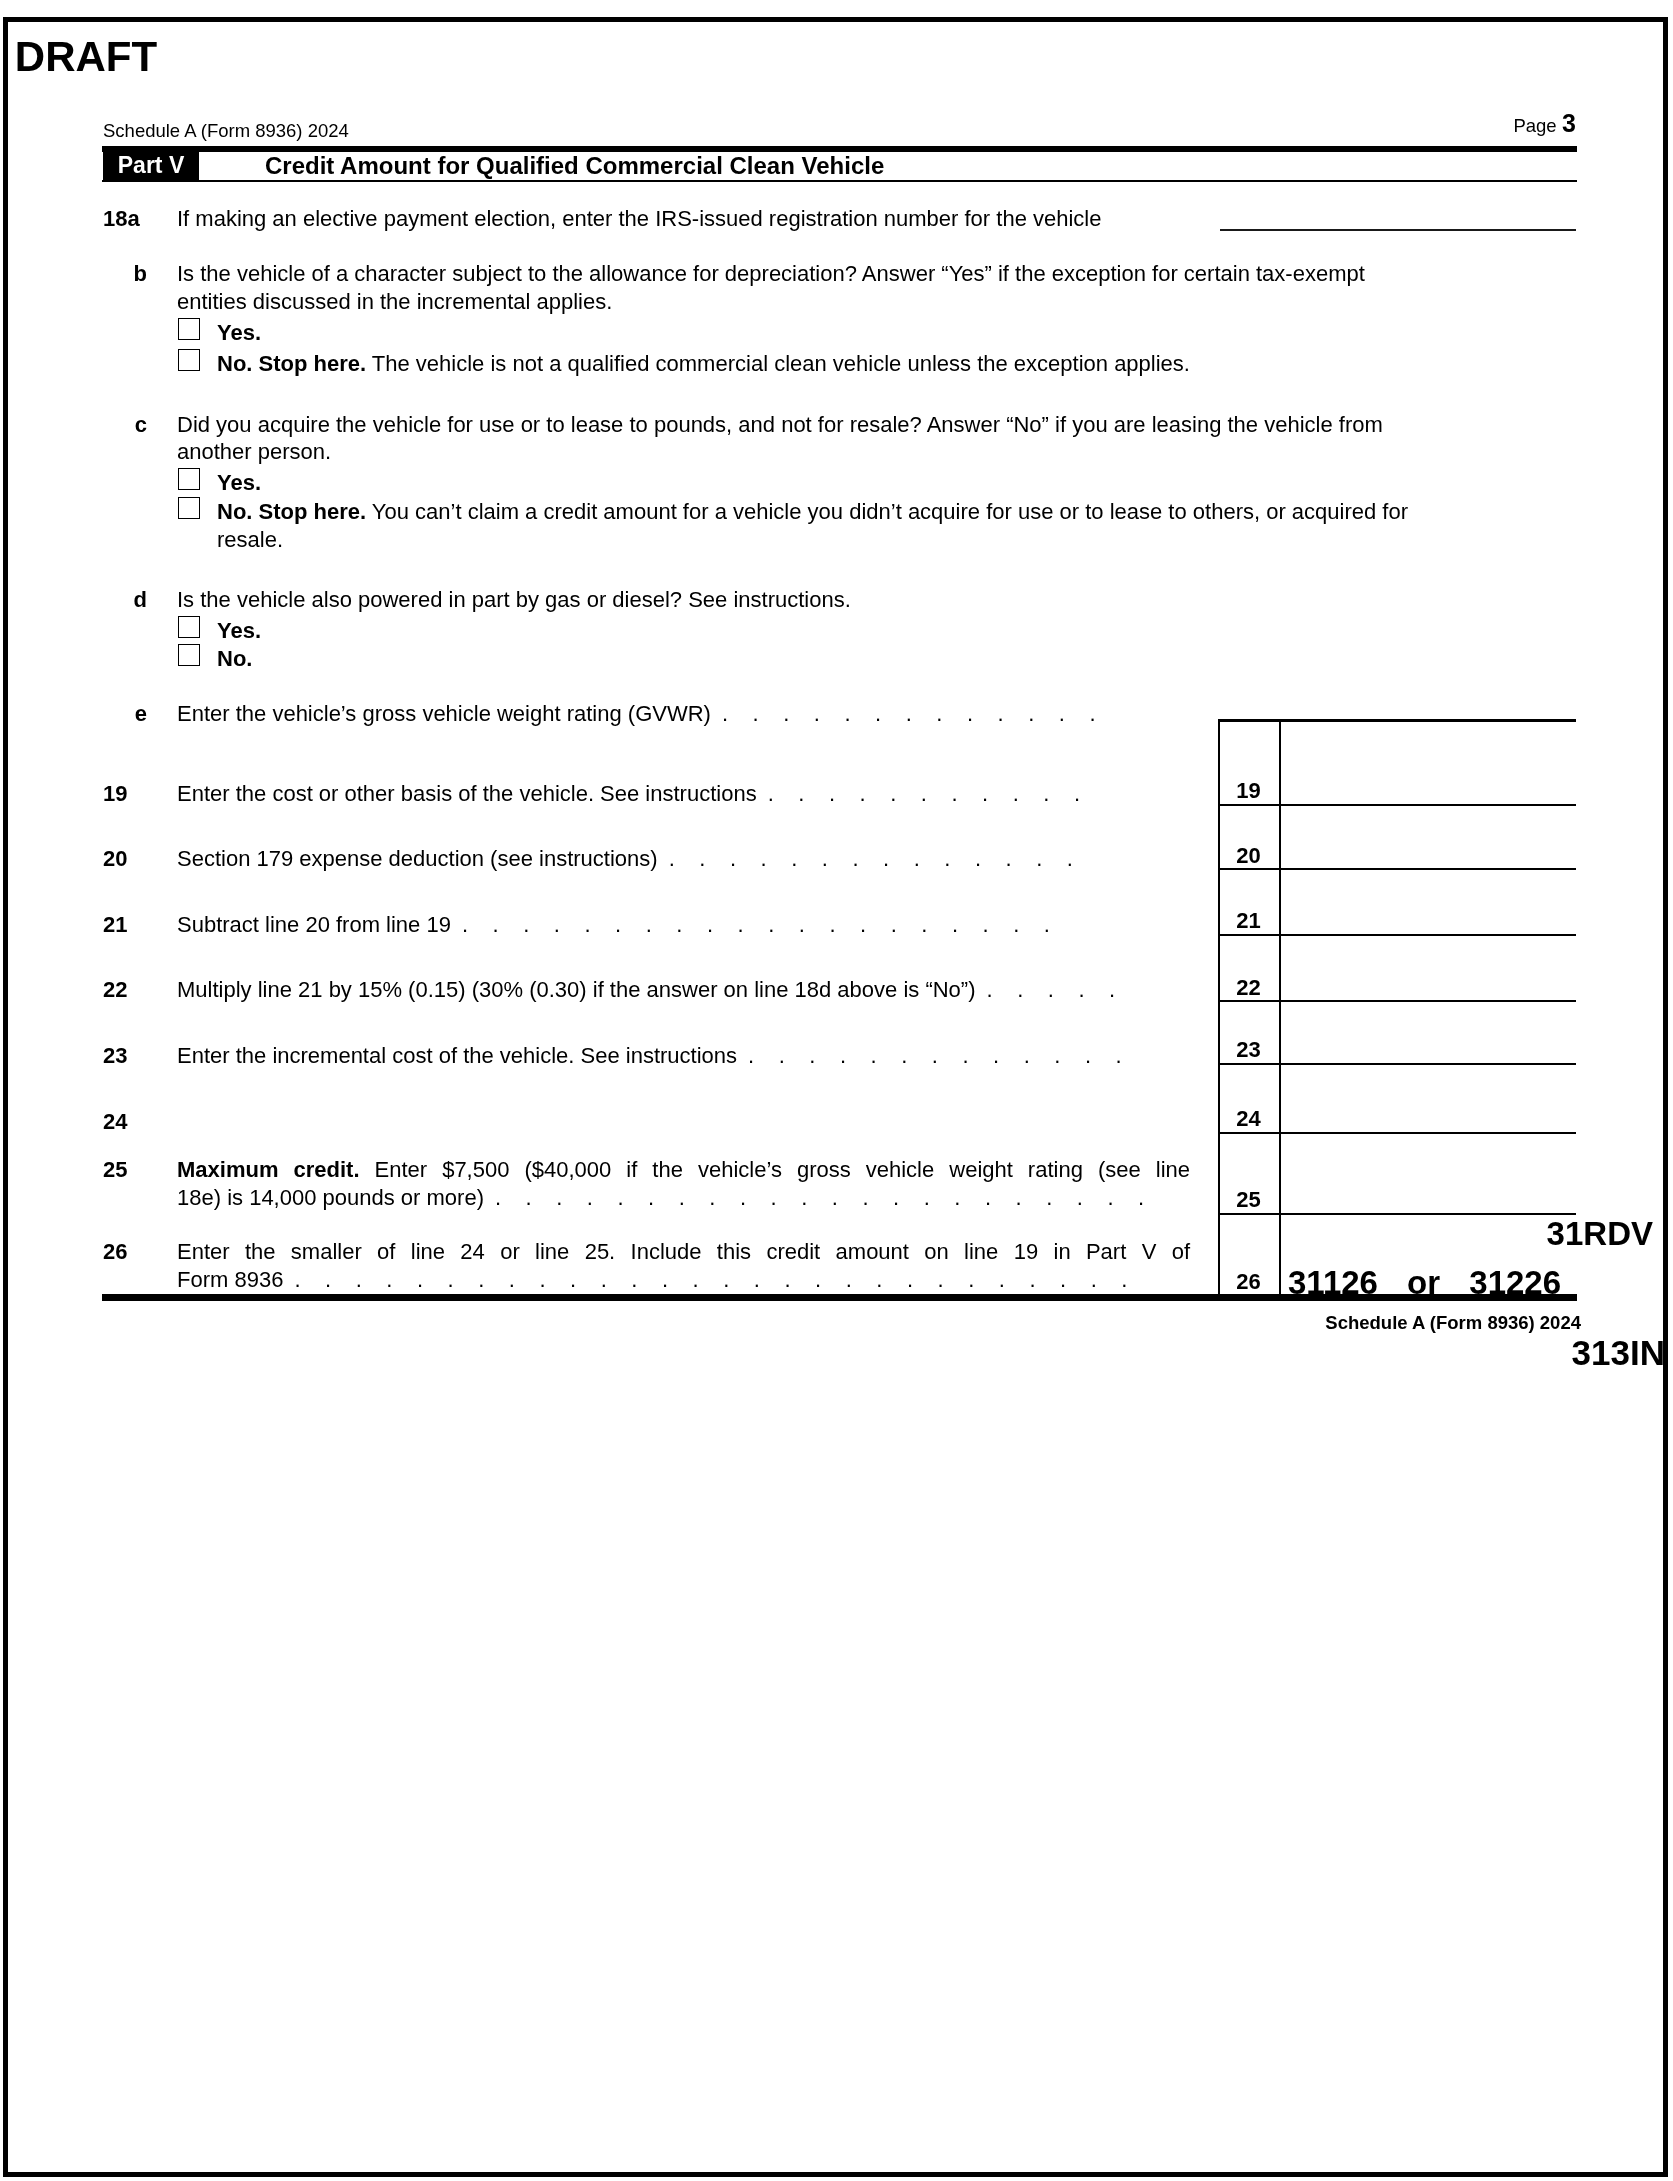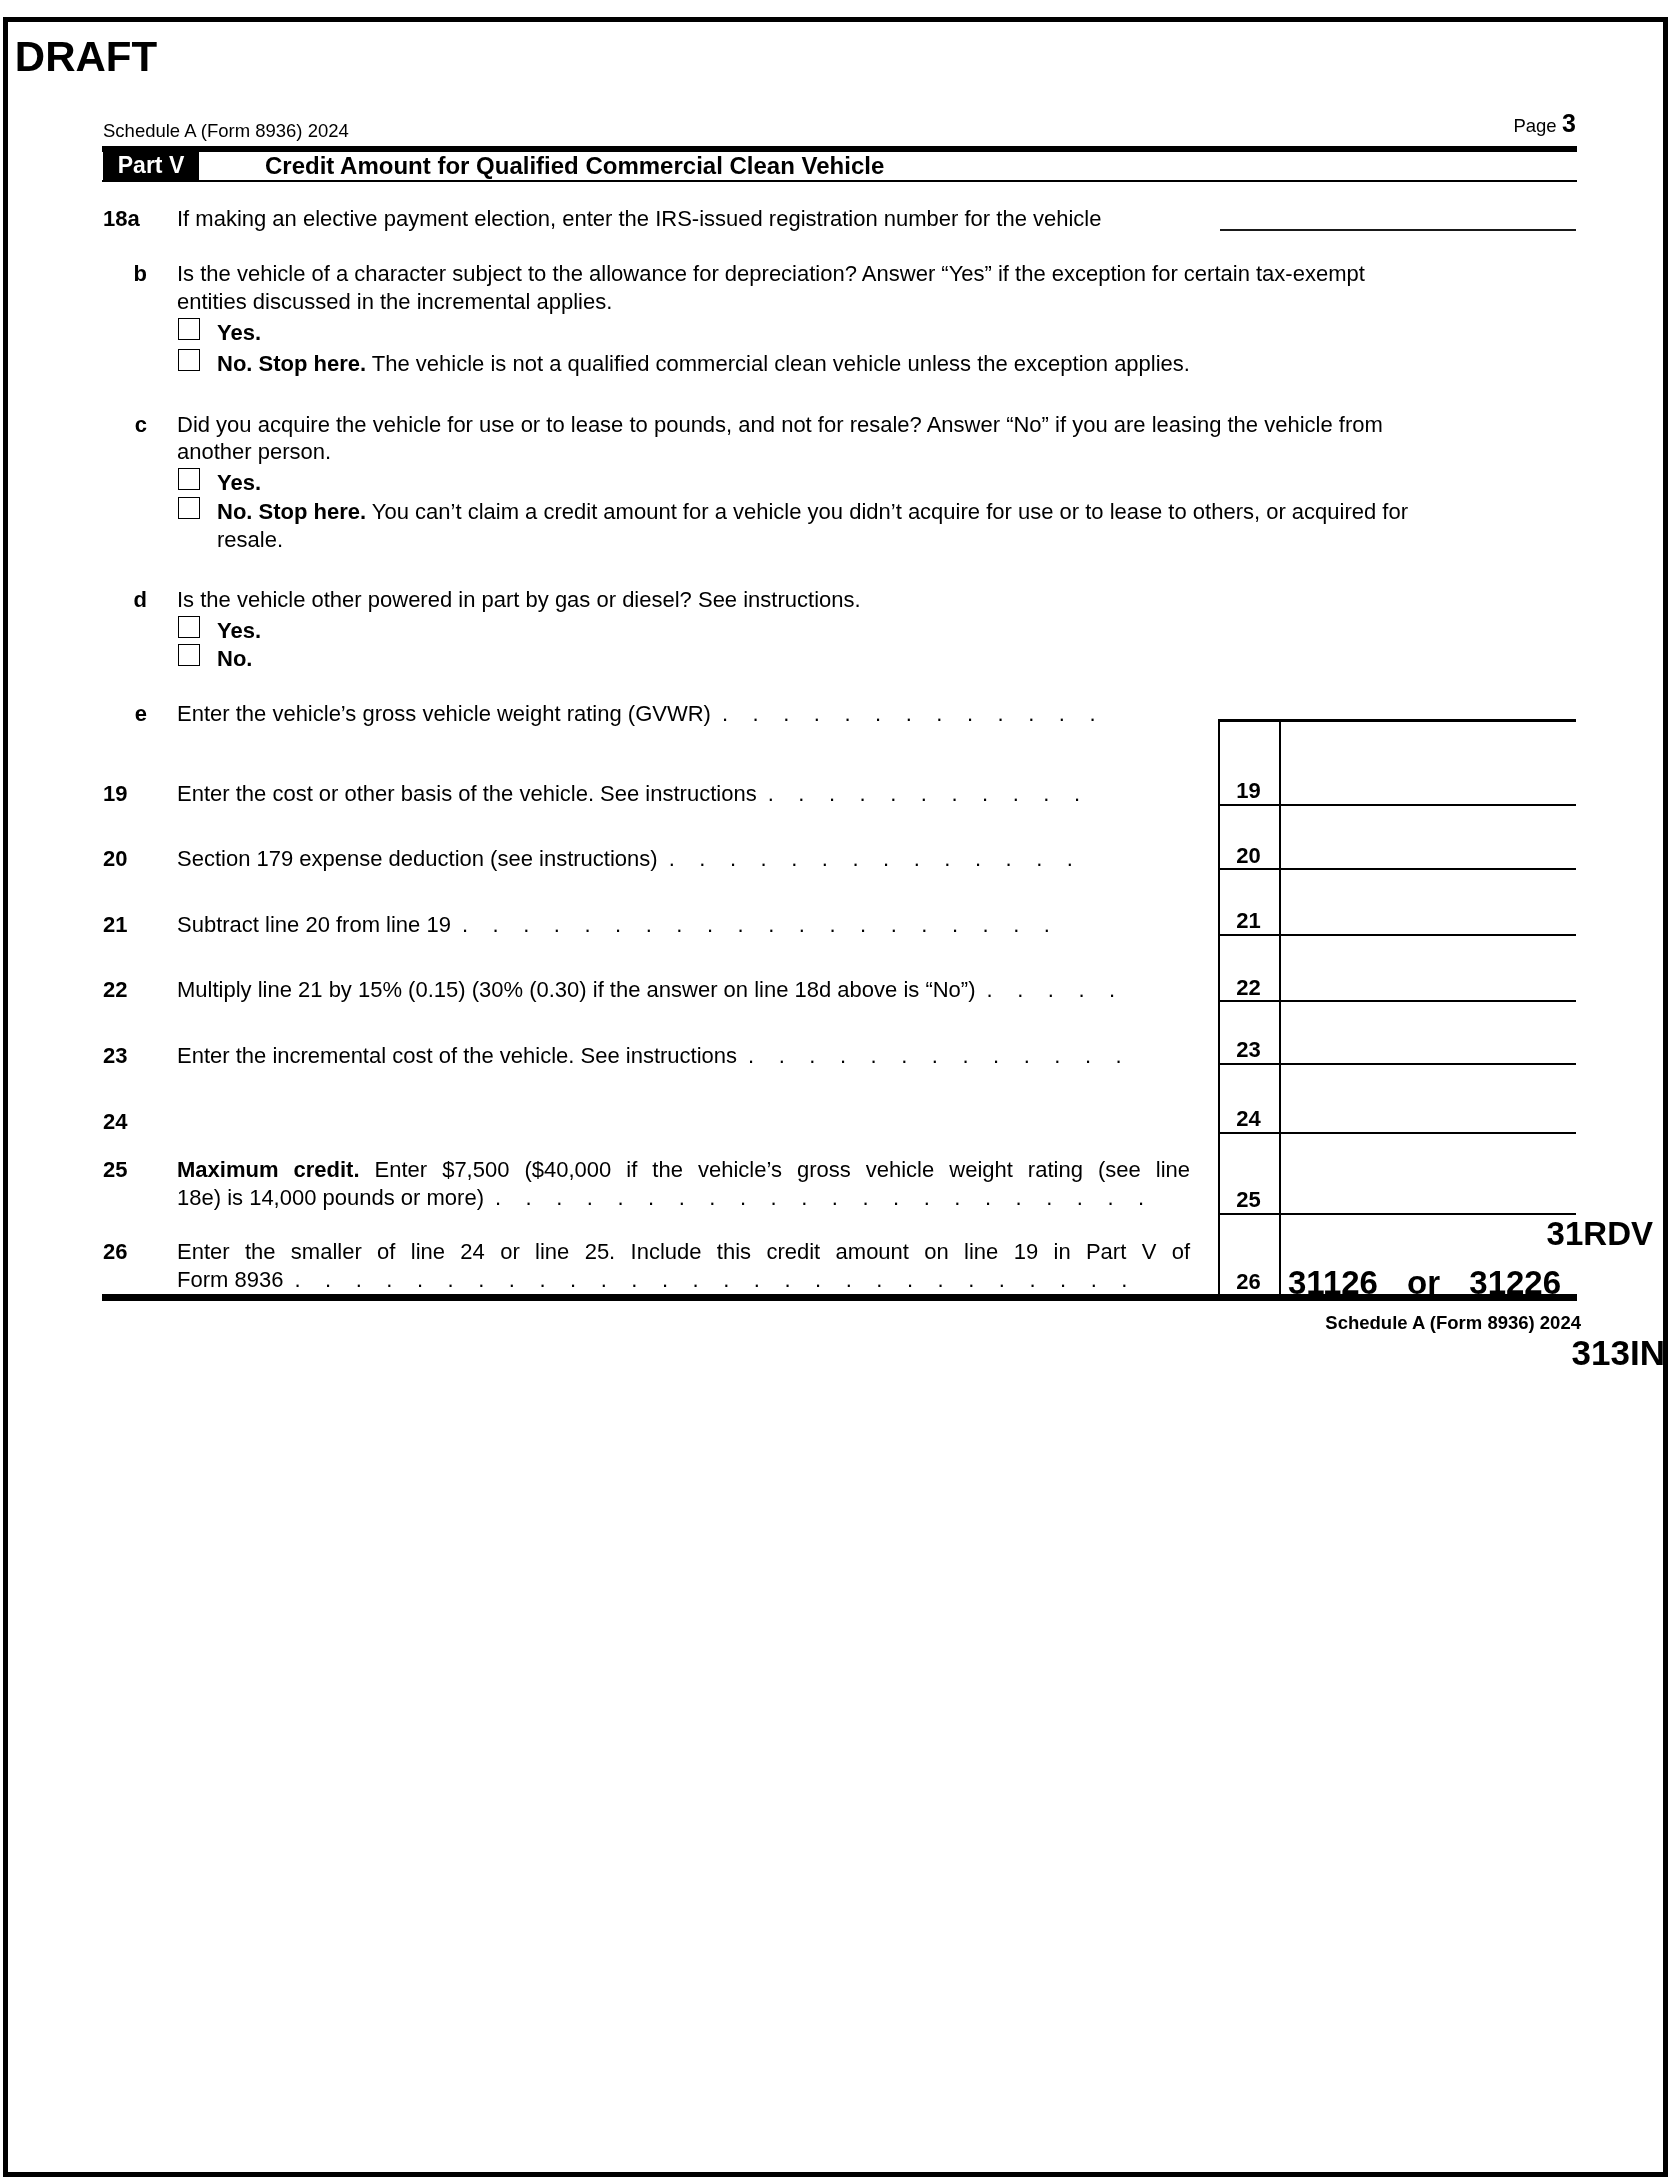--- a/index.html
+++ b/index.html
@@ -74,21 +74,21 @@
   <div class="abs t body-row" style="top:438px;">another person.</div>
   <div class="cb" style="left:178px; top:468px;"></div>
   <div class="abs t cbtext b" style="top:469px;">Yes.</div>
   <div class="cb" style="left:178px; top:497px;"></div>
   <div class="abs t cbtext" style="top:498px;">
     <span class="b">No. Stop here.</span><span> You can’t claim a credit amount for a vehicle you didn’t acquire for use or to lease to others, or acquired for</span>
   </div>
   <div class="abs t cbtext" style="top:526px;">resale.</div>
 
   <div class="abs t lblcol" style="top:586px;">d</div>
-  <div class="abs t body-row" style="top:586px;">Is the vehicle other powered in part by gas or diesel? See instructions.</div>
+  <div class="abs t body-row" style="top:586px;">Is the vehicle also powered in part by gas or diesel? See instructions.</div>
   <div class="cb" style="left:178px; top:616px;"></div>
   <div class="abs t cbtext b" style="top:617px;">Yes.</div>
   <div class="cb" style="left:178px; top:644px;"></div>
   <div class="abs t cbtext b" style="top:645px;">No.</div>
 
   <div class="abs t lblcol" style="top:700px;">e</div>
   <div class="abs t leader-row" style="top:700px;">
     <span>Enter the vehicle’s gross vehicle weight rating (GVWR)</span><span class="dots">. . . . . . . . . . . . .</span>
   </div>
   <div class="abs t" style="left:1220px; top:694px; width:356px; height:25px;"></div>

